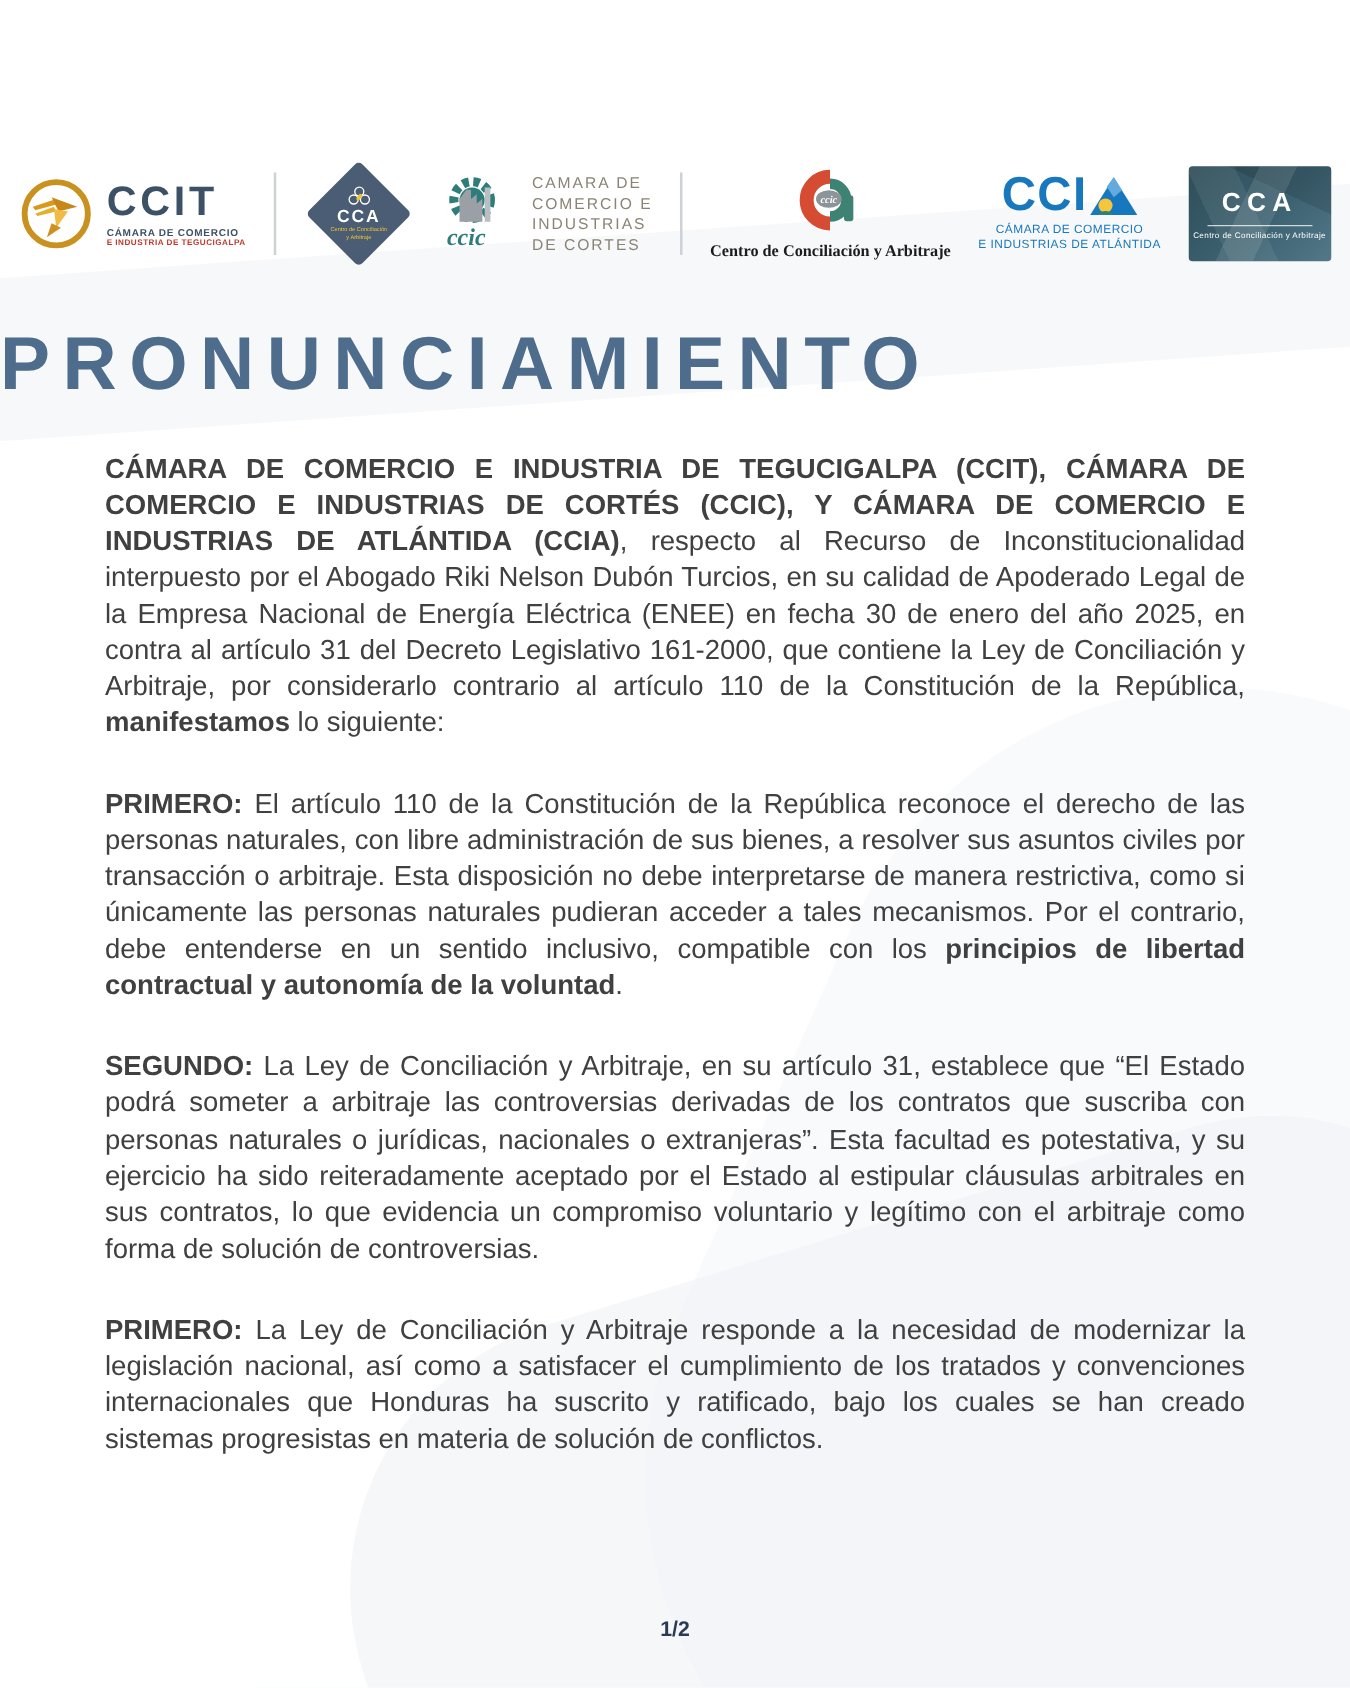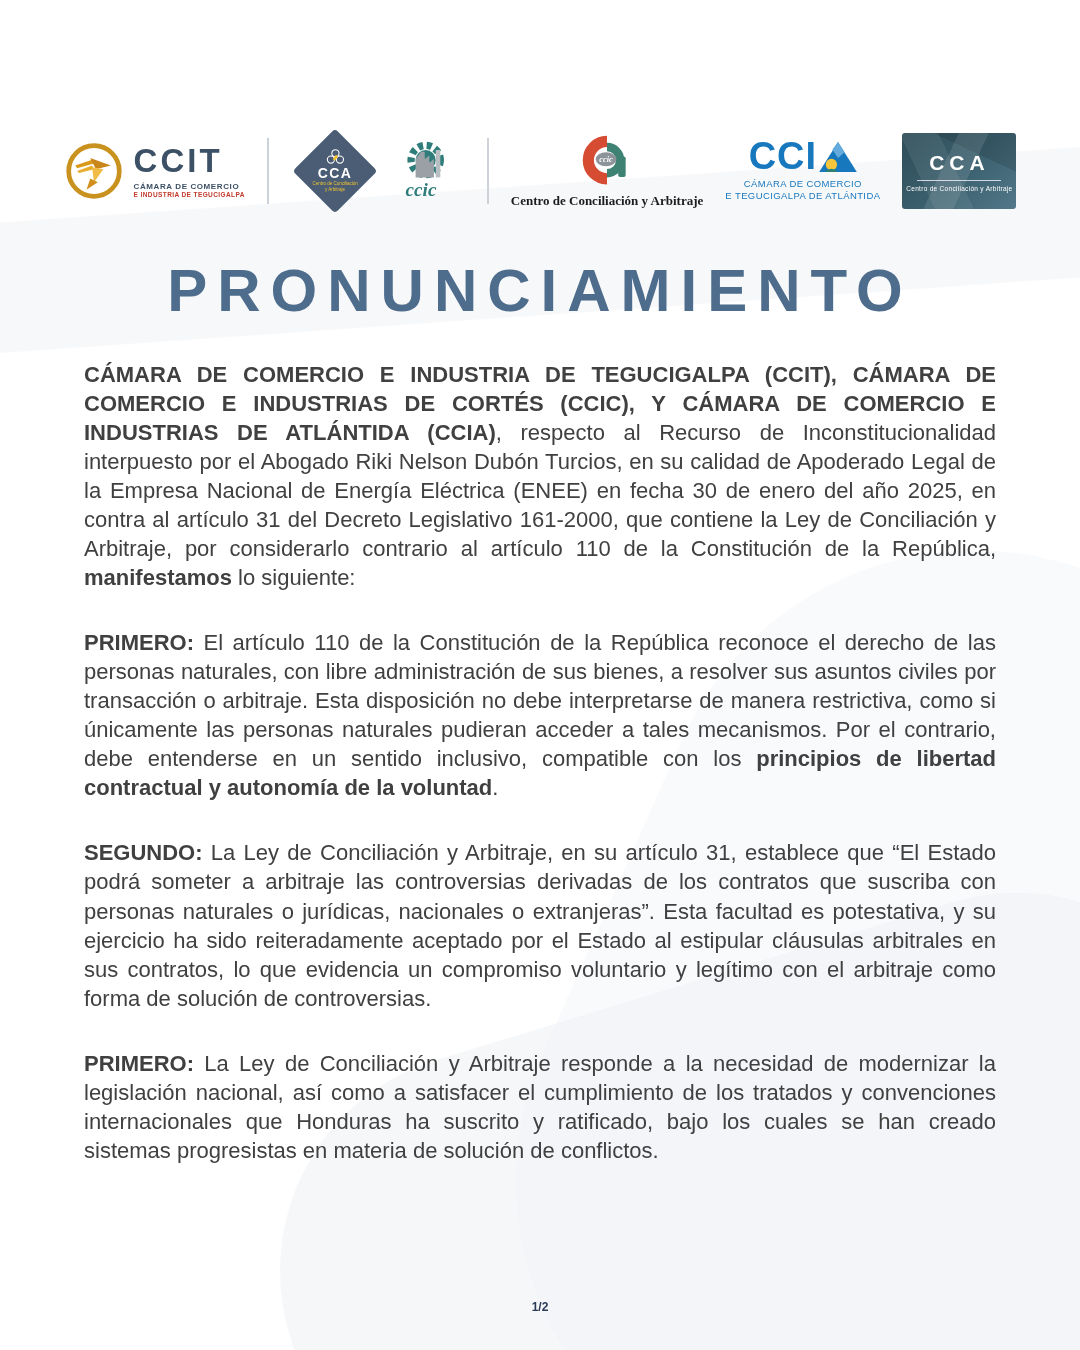--- a/index.html
+++ b/index.html
@@ -84,41 +84,40 @@
       linear-gradient(245deg, transparent 52%, rgba(255,255,255,.07) 52%, rgba(255,255,255,.07) 78%, transparent 78%),
       linear-gradient(25deg, transparent 70%, rgba(0,0,0,.12) 70%);
   }
   .cca-card-acronym { position: relative; font-size: 21px; font-weight: 700; letter-spacing: 5px; }
   .cca-card-divider { position: relative; width: 84px; height: 1px; background: rgba(255,255,255,.75); margin: 5px 0 4px; }
   .cca-card-cap { position: relative; font-size: 6.5px; letter-spacing: .3px; white-space: nowrap; }
 
   
   .doc-title {
     margin-top: 42px;
-    text-align: center;
     font-size: 60px; font-weight: 800;
     letter-spacing: 10px;
     color: #4e6c8c;
     line-height: 1.1;
   }
 
   
   .content {
     width: 912px; margin: 36px auto 0;
     text-align: justify;
     font-size: 22px; line-height: 1.32;
     color: #404040;
   }
   .content p { margin: 0 0 36px 0; }
   .content b { font-weight: 700; }
 
   
   .footer {
     position: absolute; bottom: 36px; left: 0; width: 100%;
-    text-align: center; font-size: 12px; font-weight: 700; color: #2a3a55;
+    text-align: center; font-size: 17px; font-weight: 700; color: #2a3a55;
     z-index: 1;
   }
 </style>
 </head>
 <body>
 
 <div class="bg-shape bg-band-top"></div>
 <div class="bg-shape bg-swoosh-mid"></div>
 <div class="bg-shape bg-swoosh-bottom"></div>
 
@@ -161,20 +160,26 @@
     </div>
 
     <div class="logo-ccic">
       <svg width="64" height="62" viewBox="0 0 70 66">
         <circle cx="27" cy="21" r="16" fill="none" stroke="#2e7d7a" stroke-width="8" stroke-dasharray="5.5 4"></circle>
         <circle cx="27" cy="21" r="11" fill="#2e7d7a"></circle>
         <polygon points="22,12 26,12 26,20 31,16 31,24 36,20 36,40 16,40 16,20" fill="#9aa0a6"></polygon>
         <rect x="38" y="10" width="5" height="30" fill="#b9bec3"></rect>
         <text x="5" y="60" font-size="21" font-style="italic" font-weight="bold" fill="#2e7d7a" font-family="Liberation Serif, serif">ccic</text>
       </svg>
+      <div class="ccic-text">
+        <span>CAMARA DE</span>
+        <span>COMERCIO E</span>
+        <span>INDUSTRIAS</span>
+        <span>DE CORTES</span>
+      </div>
     </div>
 
     <div class="v-divider"></div>
 
     <div class="logo-cca-circle">
       <svg width="56" height="56" viewBox="0 0 60 60">
         <path d="M30 8 A 20 20 0 1 0 30 48" stroke="#d64c33" stroke-width="12" fill="none"></path>
         <path d="M30 14 A 13 13 0 1 1 30 42" stroke="#3e8273" stroke-width="9" fill="none"></path>
         <rect x="42" y="24" width="8" height="22" rx="2" fill="#3e8273"></rect>
         <ellipse cx="29" cy="27" rx="11" ry="7.5" fill="#8d9499"></ellipse>
@@ -188,21 +193,21 @@
         <span class="ccia-acronym">CCI</span>
         <svg width="38" height="32" viewBox="0 0 40 34" style="margin-left:2px">
           <polygon points="20,2 40,34 0,34" fill="#1878be"></polygon>
           <polygon points="20,2 27,13 20,19 14,10" fill="#63abdd"></polygon>
           <circle cx="13" cy="26" r="6" fill="#f5c63c"></circle>
           <path d="M6 34 Q 13 27 20 34 Z" fill="#2e8273"></path>
         </svg>
       </div>
       <div class="ccia-cap">
         <span style="display:block">CÁMARA DE COMERCIO</span>
-        <span style="display:block">E TEGUCIGALPA DE ATLÁNTIDA</span>
+        <span style="display:block">E INDUSTRIAS DE ATLÁNTIDA</span>
       </div>
     </div>
 
     <div class="logo-cca-card">
       <span class="cca-card-acronym">CCA</span>
       <span class="cca-card-divider"></span>
       <span class="cca-card-cap">Centro de Conciliación y Arbitraje</span>
     </div>
 
   </div>

